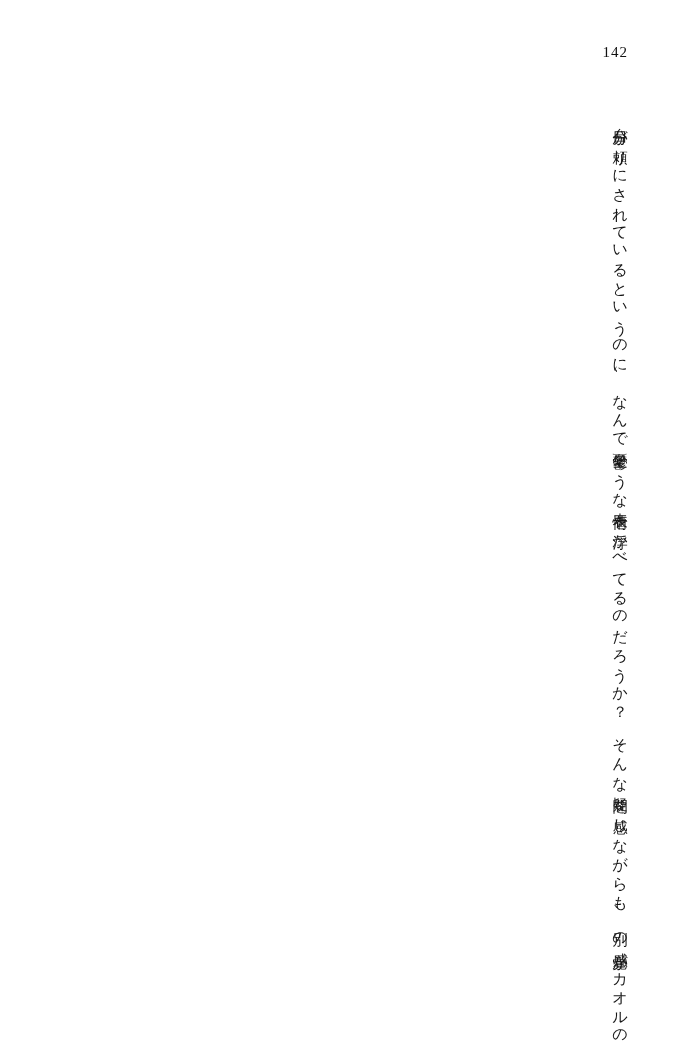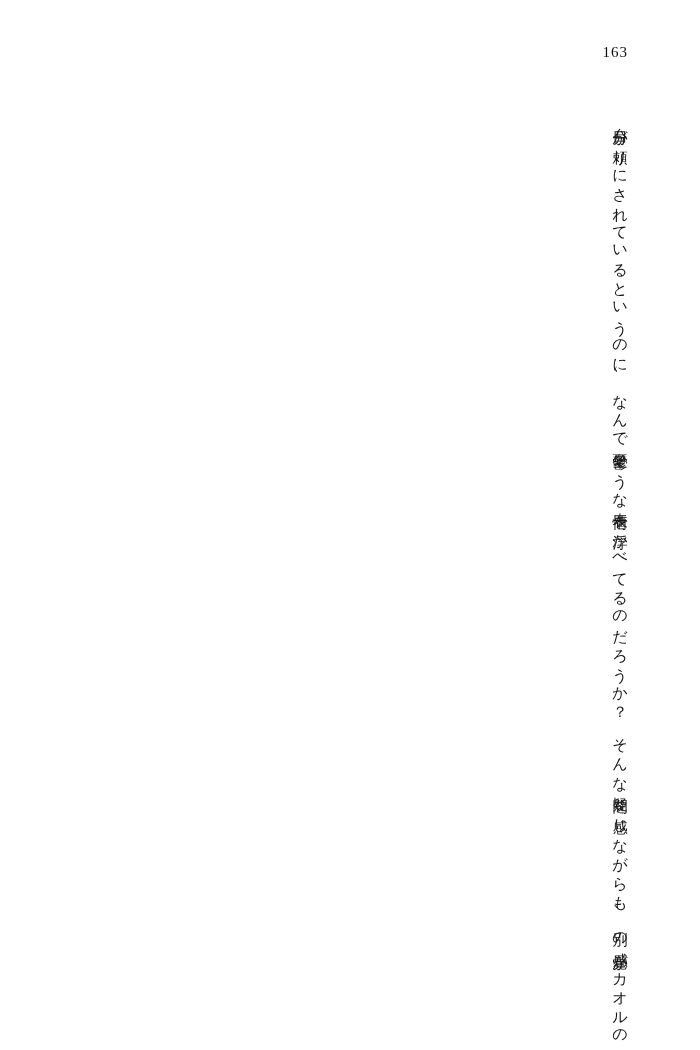--- a/index.html
+++ b/index.html
@@ -56,19 +56,19 @@
     font-family: "Liberation Serif", "DejaVu Serif", serif;
   }
   .line.indent {
     padding-top: 16px;
   }
 </style>
 </head>
 <body>
 
 <div class="page">
-  <div class="page-number">163</div>
+  <div class="page-number">142</div>
   <div class="text-block">
     <div class="line indent">自分が頼りにされているというのに、なんで憂鬱そうな表情を浮かべてるのだろうか？</div>
     <div class="line indent">そんな疑問を感じながらも、別の感覚がカオルの股間に走った。</div>
 
   </div>
 </div>
 
 </body></html>

